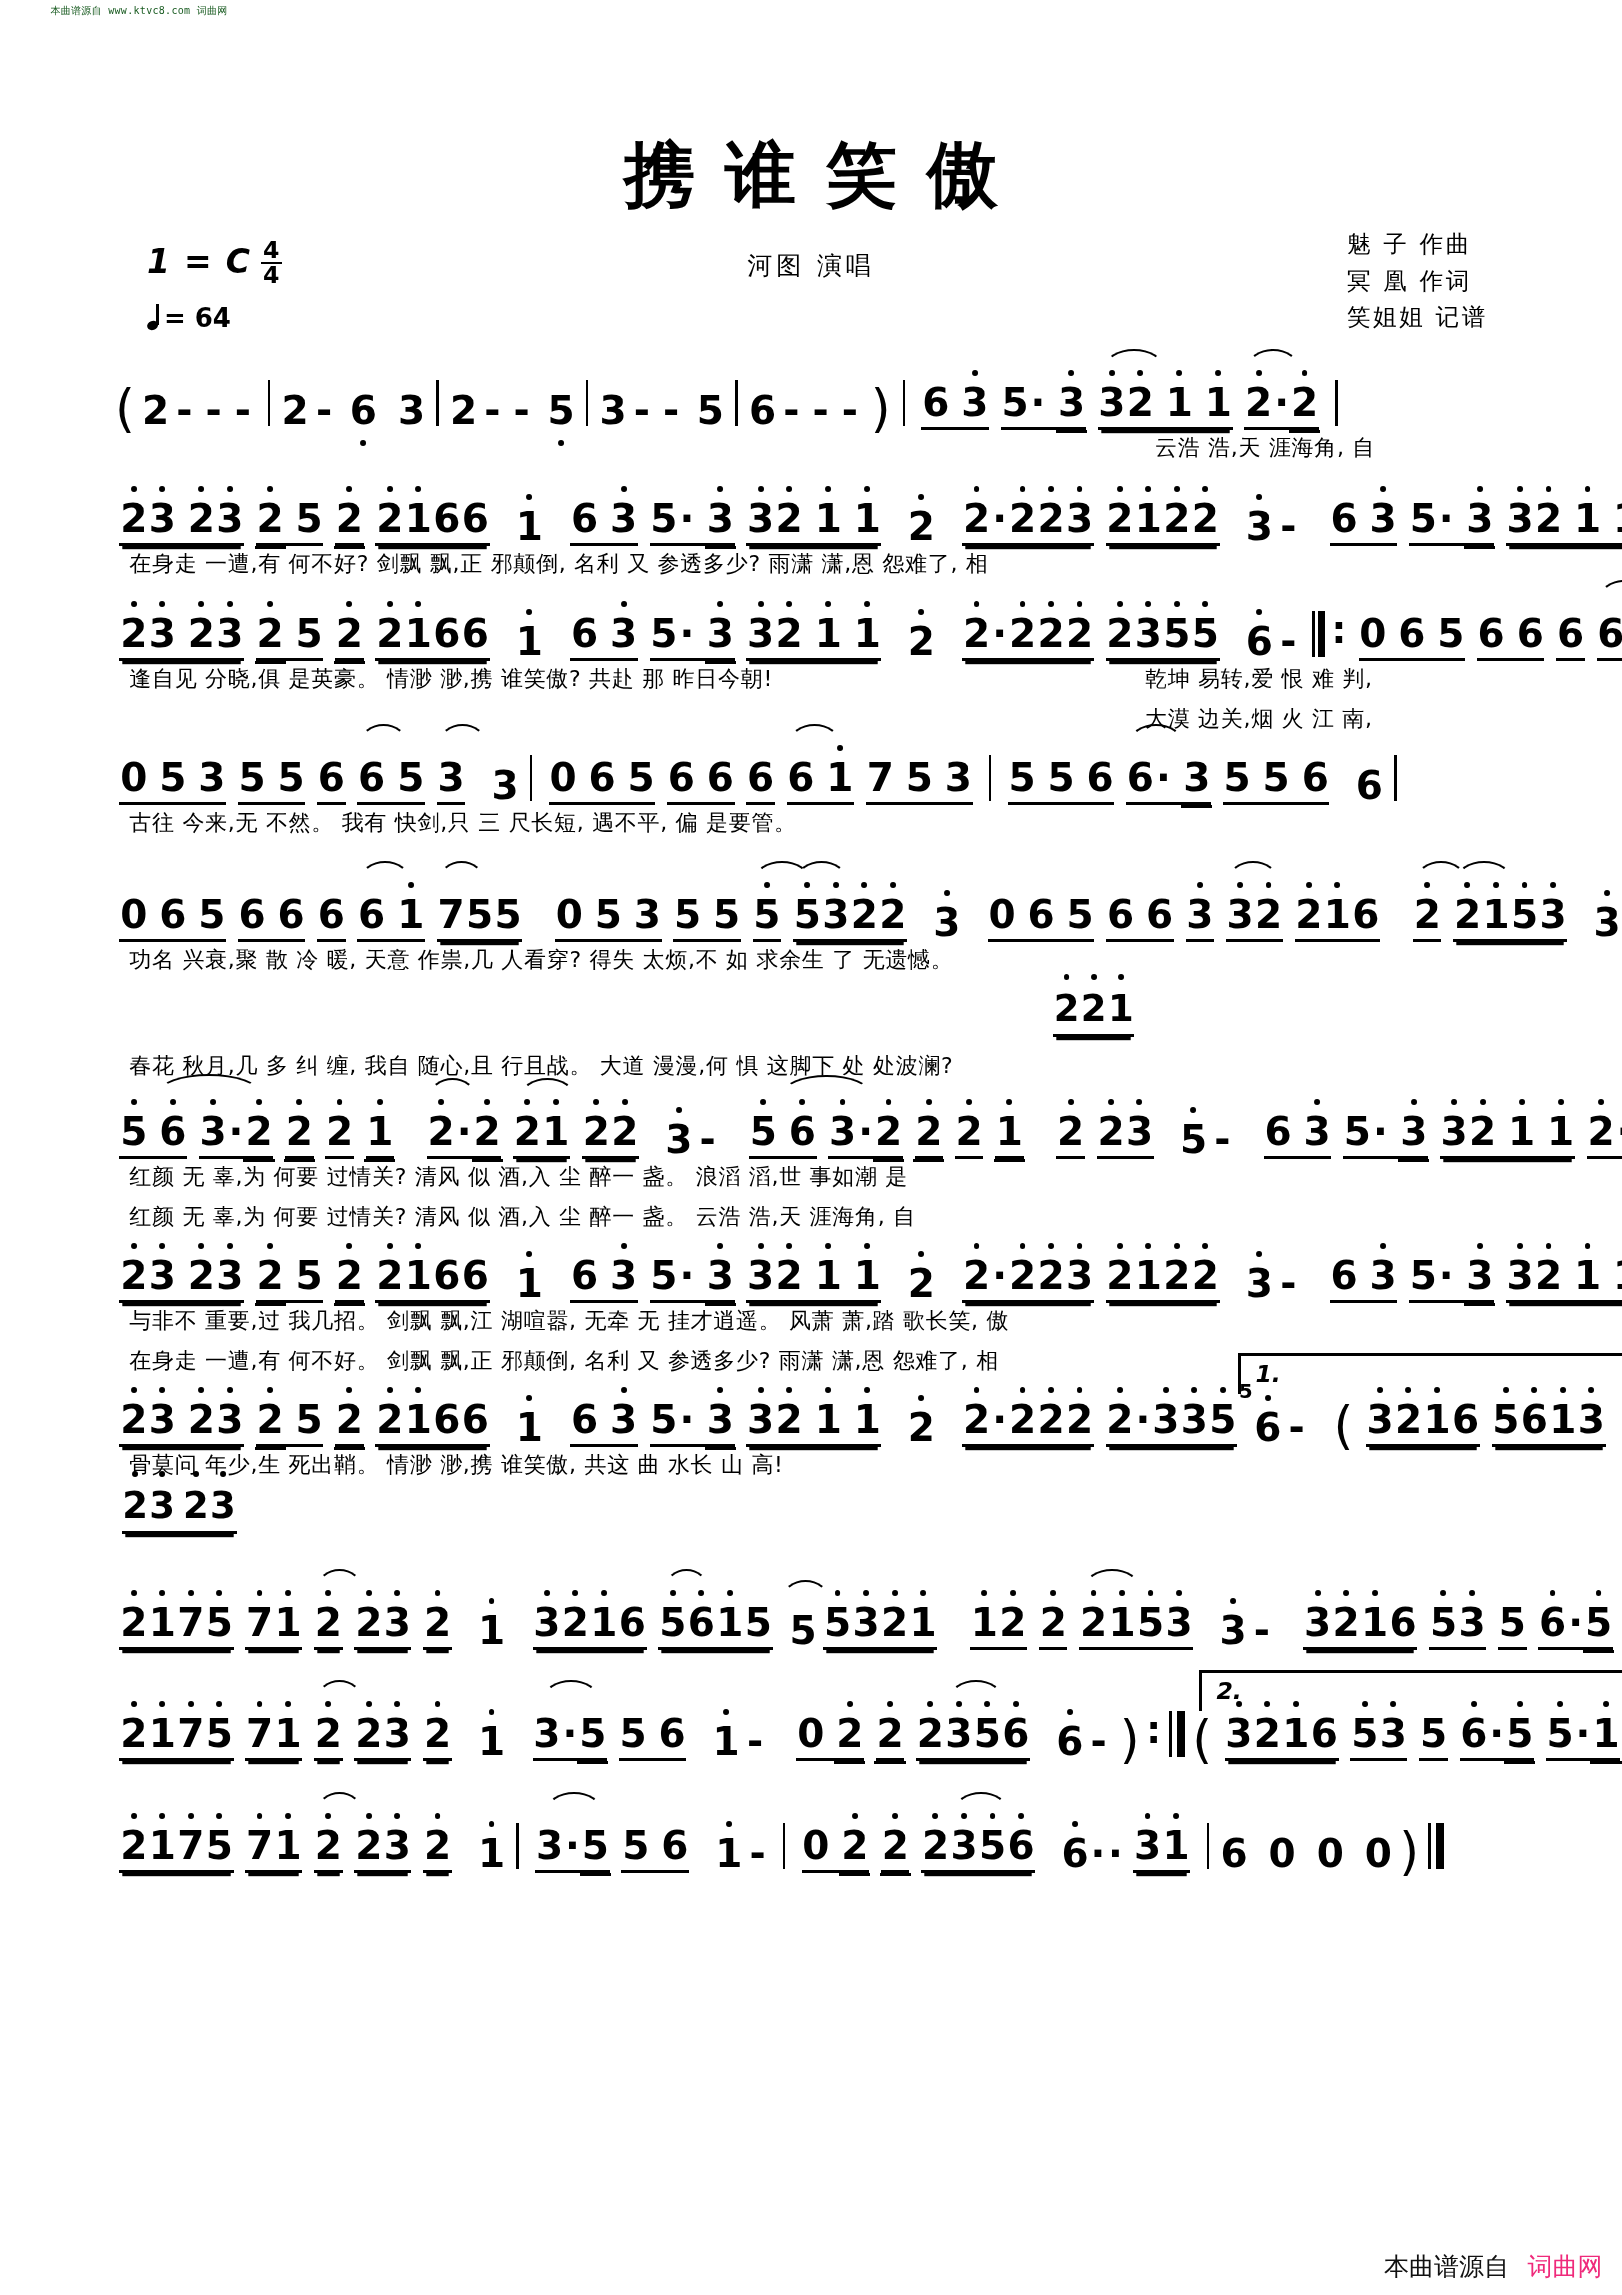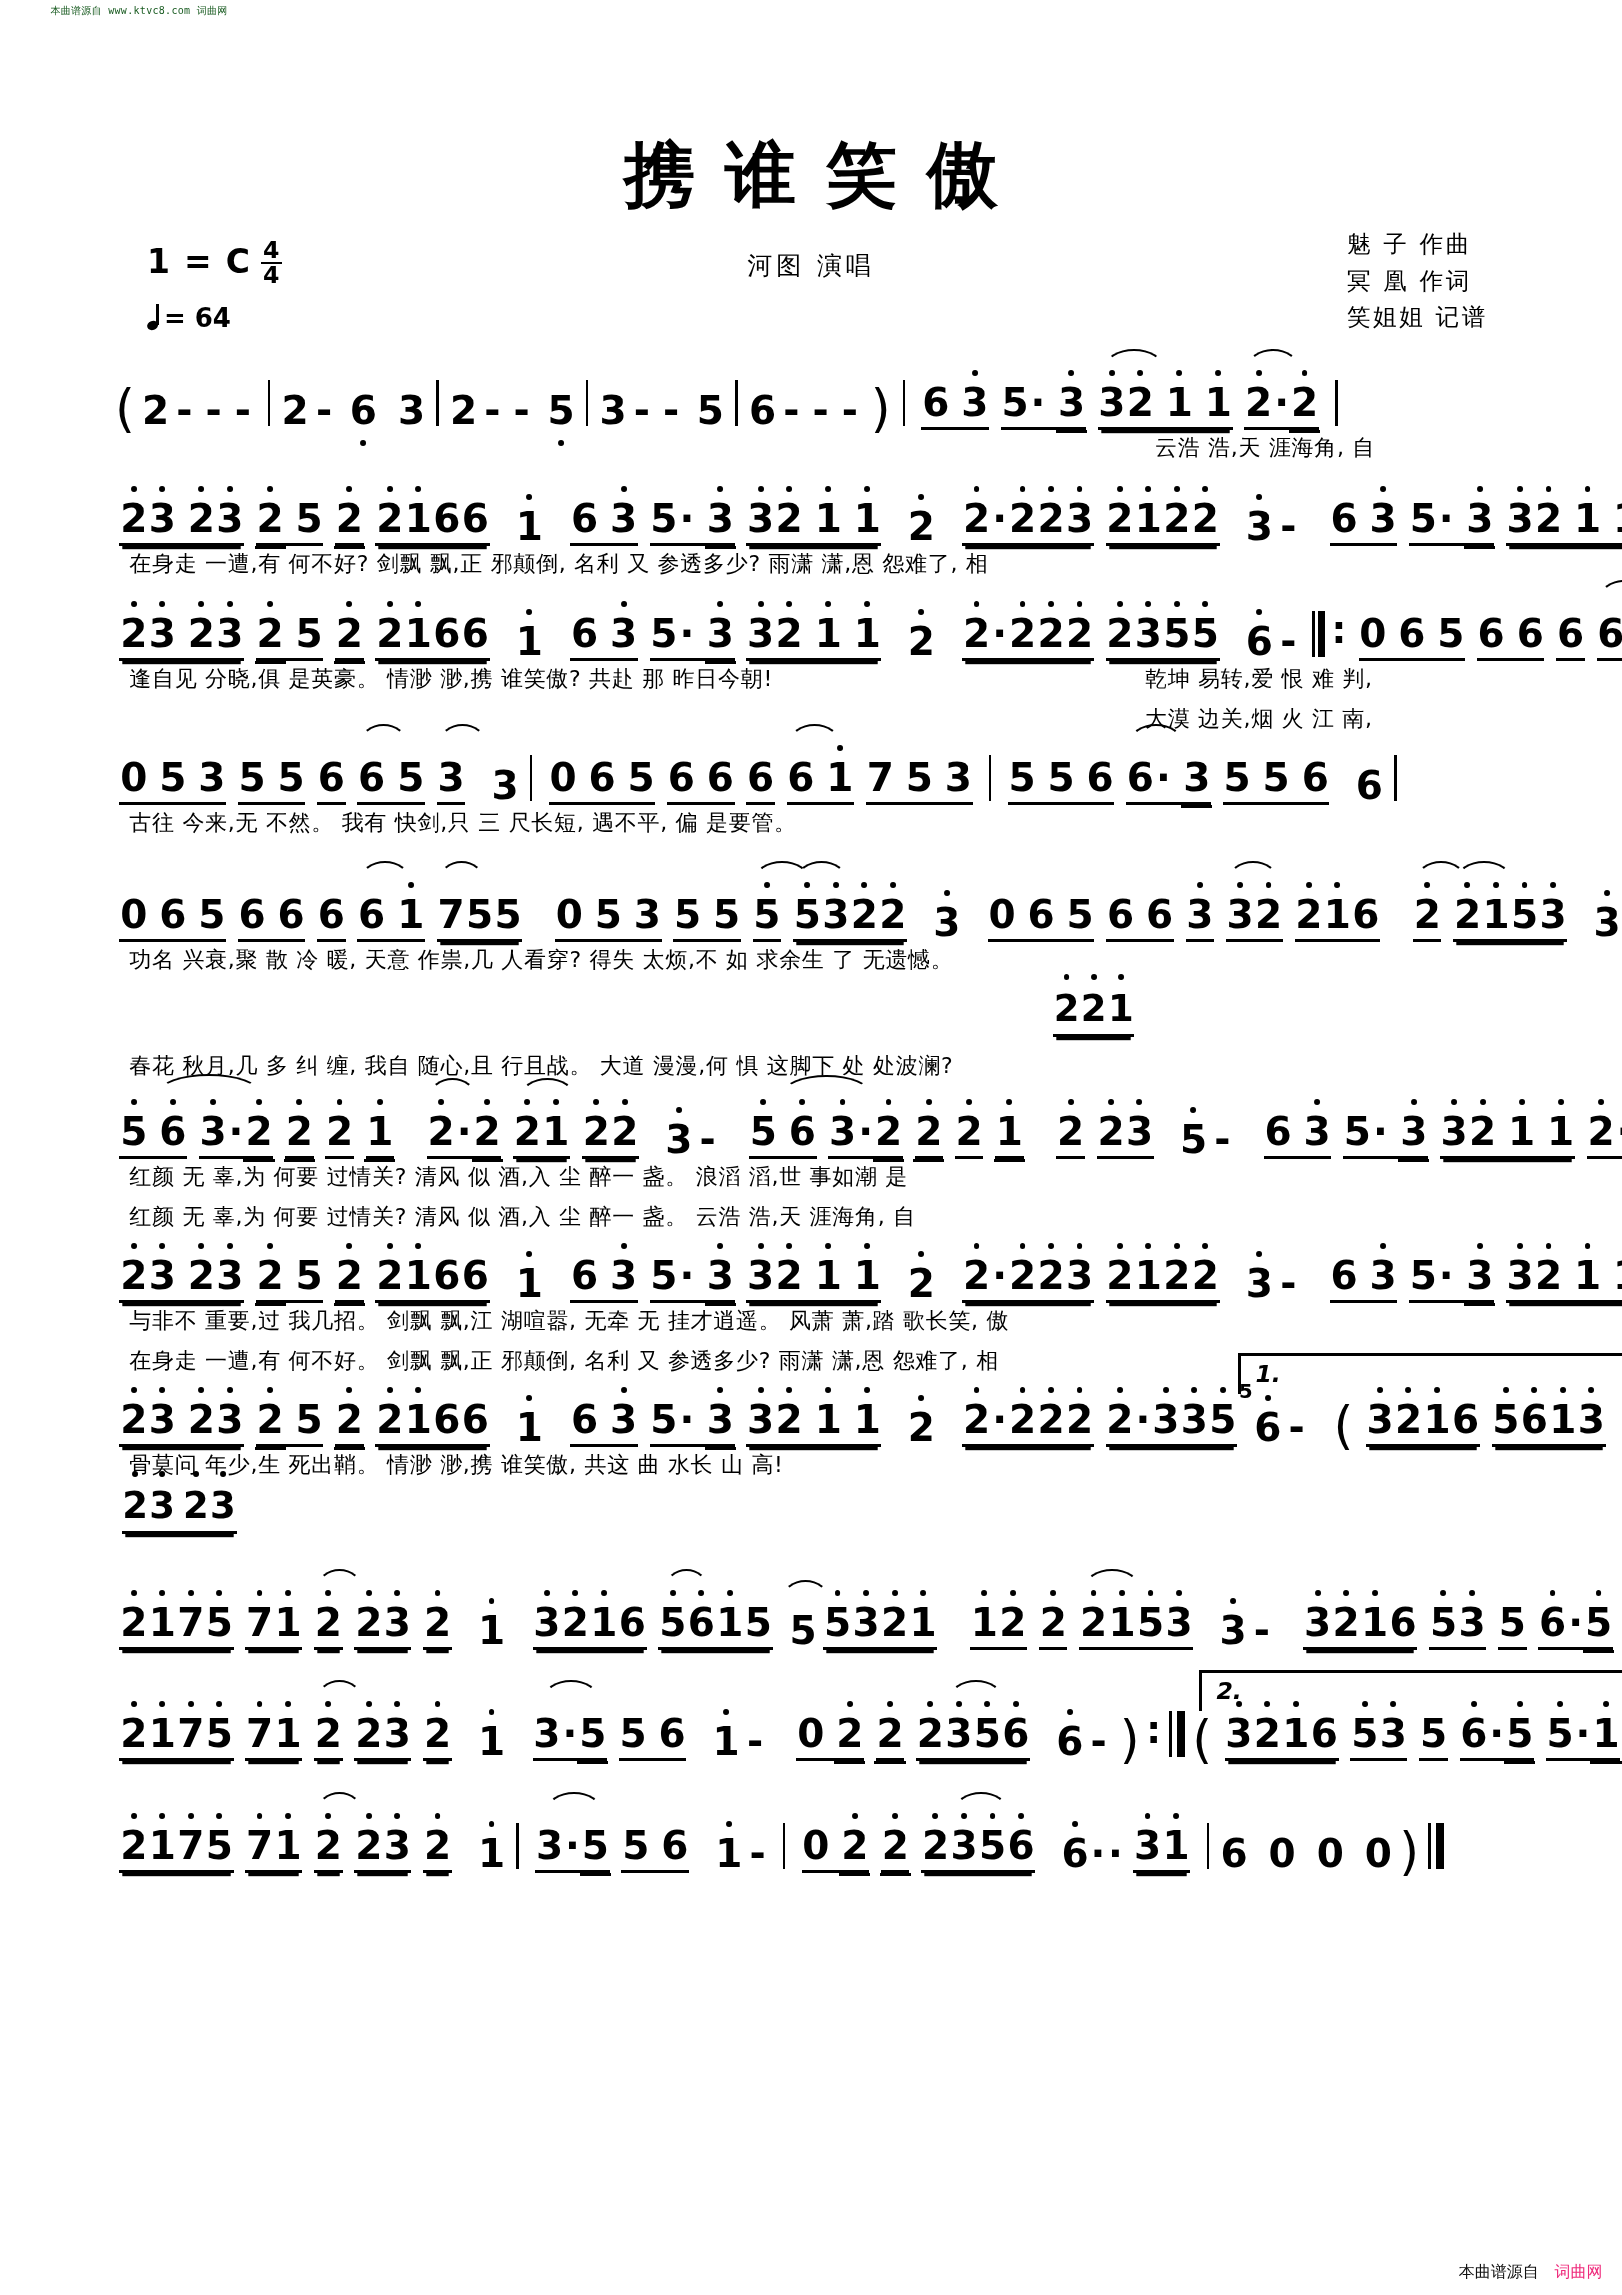--- a/index.html
+++ b/index.html
@@ -8,39 +8,39 @@
     font-family:"DejaVu Sans","Liberation Sans",sans-serif;
     color:#000;overflow:hidden;
   }
   .wm-top{
     position:absolute;left:14.4px;top:3.9px;
     font-size:10px;color:#1a5c22;font-family:"DejaVu Sans Mono",monospace;
     letter-spacing:0.3px;white-space:nowrap;margin-left:36px;
   }
   .wm-bot{
     position:absolute;right:19.6px;bottom:11.8px;
-    font-size:16px;white-space:nowrap;
+    font-size:25px;white-space:nowrap;
   }
   .wm-bot .b{color:#111;}
   .wm-bot .p{color:#ef2a7b;margin-left:10.5px;}
 
   
   .title{
     position:absolute;top:128px;left:0;width:100%;
     text-align:center;font-size:71px;font-weight:bold;
     letter-spacing:30px;text-indent:30px;
     font-family:"DejaVu Sans","Liberation Sans",sans-serif;
   }
   .singer{
     position:absolute;top:249px;left:0;width:100%;
     text-align:center;font-size:25px;letter-spacing:3.9px;
   }
   .keyblock{position:absolute;left:147px;top:242px;}
   .keyrow{display:flex;align-items:flex-start;font-size:30px;font-weight:bold;}
-  .keyrow .ks{font-size:33px;letter-spacing:1.3px;}
+  .keyrow .ks{font-size:33px;letter-spacing:1.3px;font-style:italic;}
   .meter{display:inline-block;text-align:center;line-height:.95;margin-left:9.2px;
          font-size:23.6px;font-weight:bold;position:relative;top:-2.6px;}
   .meter .num{display:block;border-bottom:2px solid #000;padding:0 2.6px;}
   .meter .den{display:block;padding:0 2.6px;}
   .tempo{margin-top:14.4px;font-size:26px;font-weight:bold;display:flex;align-items:center;}
   .qnote{display:inline-block;width:13px;height:22px;position:relative;margin-right:3.9px;}
   .qnote::before{content:"";position:absolute;left:0;bottom:0;width:11px;height:8.5px;
       background:#000;border-radius:50%;transform:rotate(-20deg);}
   .qnote::after{content:"";position:absolute;left:9.2px;bottom:3.9px;width:2.6px;height:21px;background:#000;}
 

